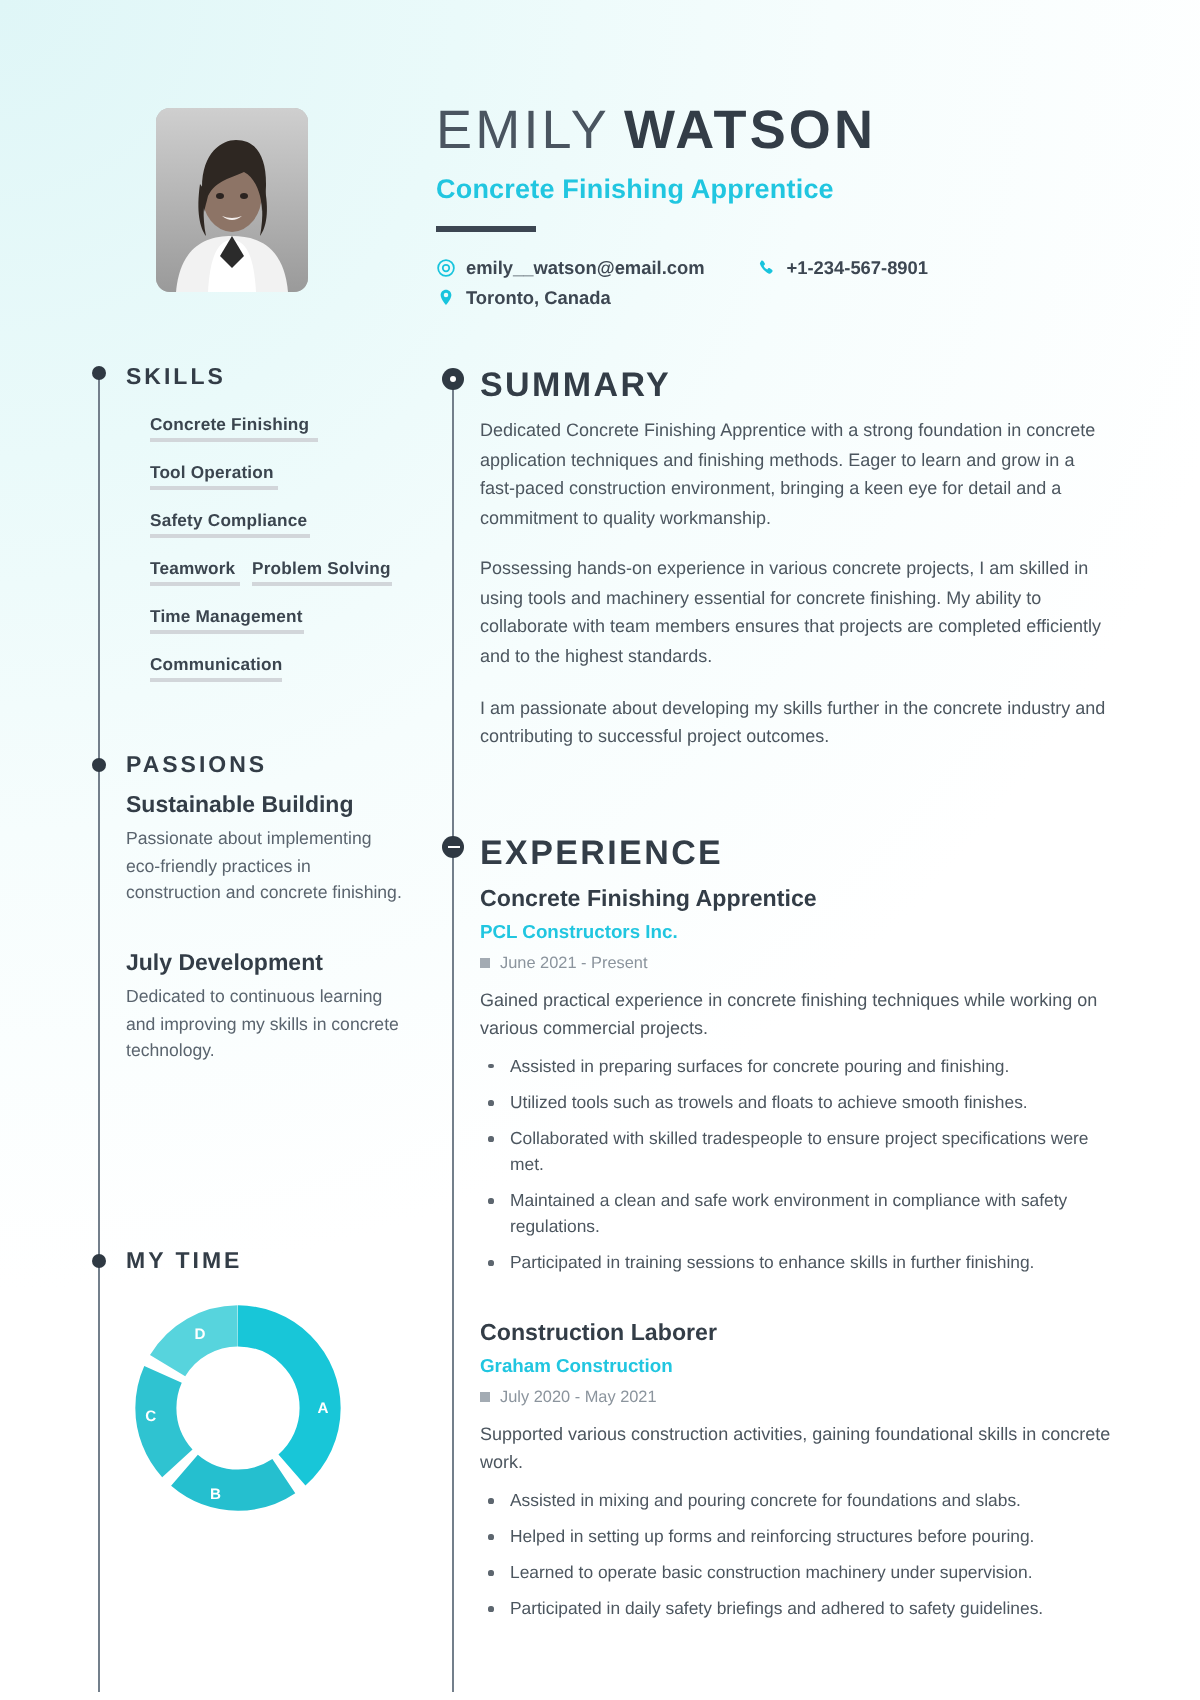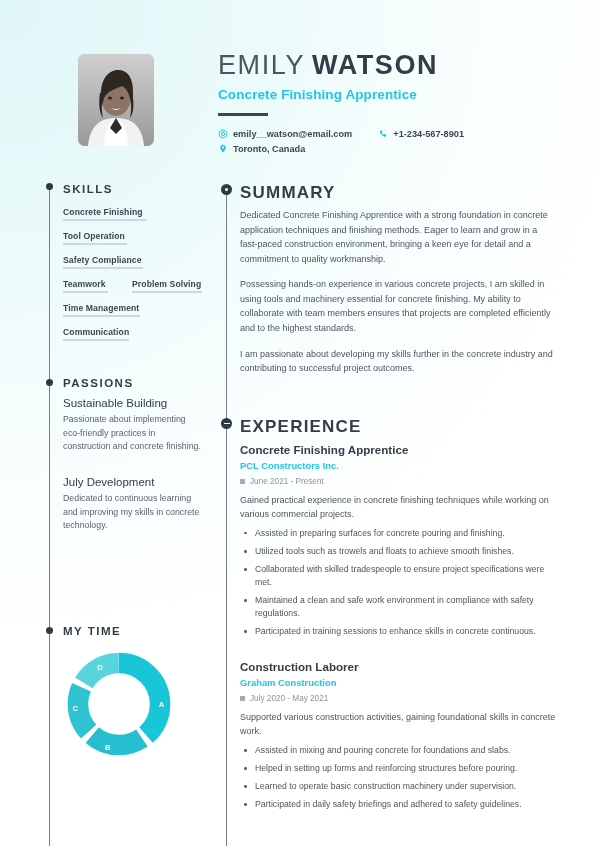--- a/index.html
+++ b/index.html
@@ -104,38 +104,38 @@
     position: absolute;
     font-size: 11.5px;
     font-weight: 700;
     letter-spacing: 1.5px;
     color: #333d47;
   }
   .sec-head.left  { left: 63px; }
   .sec-head.right { left: 240px; font-size: 17px; letter-spacing: 1.2px; }
 
   
-  .skills { position: absolute; left: 63px; top: 207px; width: 132px; }
+  .skills { position: absolute; left: 75px; top: 207px; width: 132px; }
   .skill { margin-bottom: 10.5px; }
   .skill-name {
     font-size: 8.6px;
     font-weight: 700;
     color: #3b454f;
     letter-spacing: 0.1px;
     white-space: nowrap;
   }
   .skill-bar { margin-top: 2px; height: 1.6px; background: #d2d6da; }
-  .skill-row { display: flex; gap: 24px; }
+  .skill-row { display: flex; gap: 6px; }
   .skill-row > div { flex: none; }
 
   .passions { position: absolute; left: 63px; top: 397px; width: 140px; }
   .passion { margin-bottom: 22px; }
   .passion-title {
     font-size: 11.5px;
-    font-weight: 400;
+    font-weight: 700;
     color: #333d47;
     margin-bottom: 4px;
   }
   .passion-desc {
     font-size: 8.8px;
     line-height: 1.55;
     color: #5a646e;
   }
 
   .mytime { position: absolute; left: 63px; top: 648px; }
@@ -369,21 +369,21 @@
       <div class="job-date">
         <span class="sq"></span>
         <span>June 2021 - Present</span>
       </div>
       <div class="job-desc">Gained practical experience in concrete finishing techniques while working on various commercial projects.</div>
       <ul class="job-bullets">
         <li>Assisted in preparing surfaces for concrete pouring and finishing.</li>
         <li>Utilized tools such as trowels and floats to achieve smooth finishes.</li>
         <li>Collaborated with skilled tradespeople to ensure project specifications were met.</li>
         <li>Maintained a clean and safe work environment in compliance with safety regulations.</li>
-        <li>Participated in training sessions to enhance skills in concrete continuous.</li>
+        <li>Participated in training sessions to enhance skills in further finishing.</li>
       </ul>
     </div>
 
     <div class="job">
       <div class="job-role">Construction Laborer</div>
       <div class="job-company">Graham Construction</div>
       <div class="job-date">
         <span class="sq"></span>
         <span>July 2020 - May 2021</span>
       </div>

